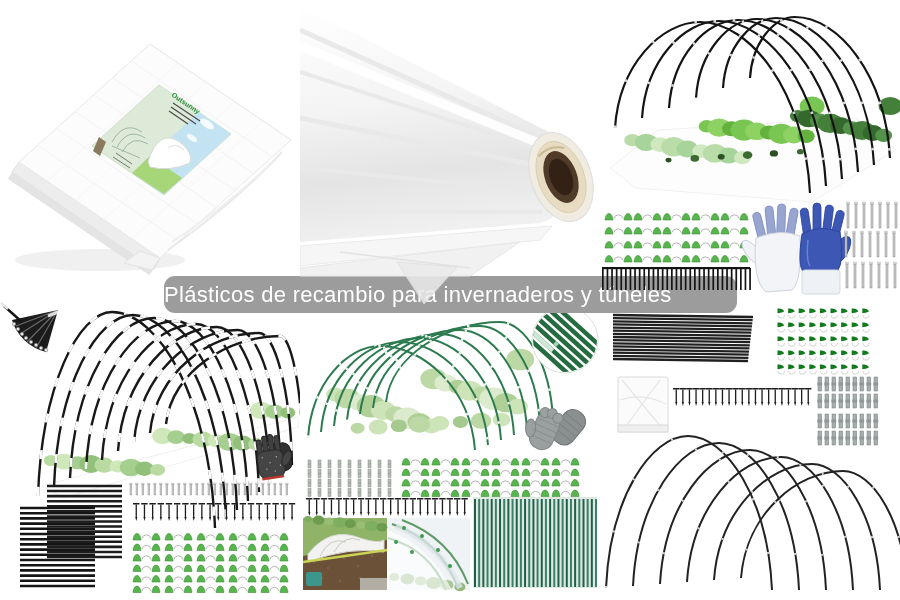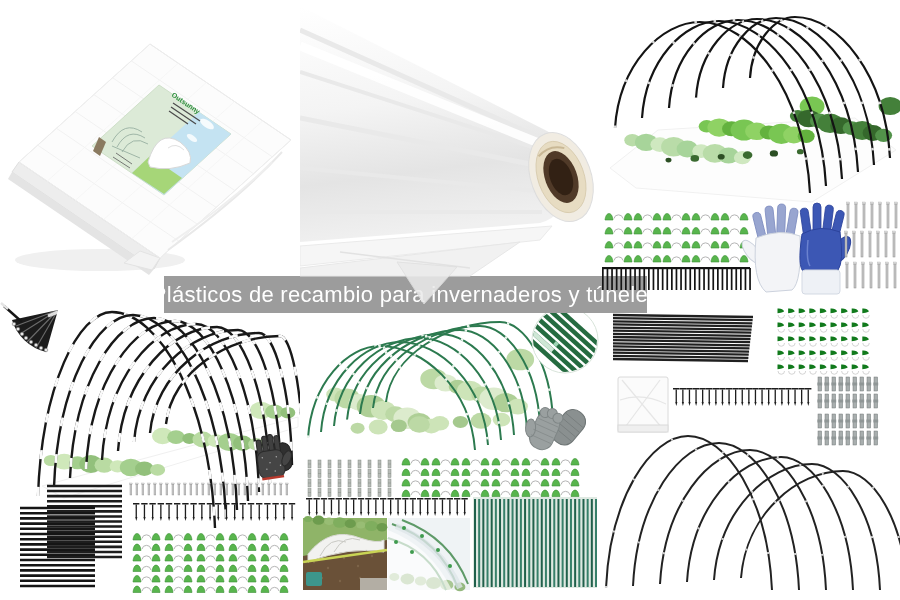--- a/index.html
+++ b/index.html
@@ -2,22 +2,22 @@
 <html><head>
 <meta charset="utf-8">
 <style>
   html,body{margin:0;padding:0;background:#fff;}
   .stage{position:relative;width:900px;height:600px;background:#ffffff;overflow:hidden;
          font-family:"Liberation Sans",sans-serif;}
   .cell{position:absolute;width:300px;height:300px;}
   .row1{z-index:3;} .row2{z-index:1;}
   #c1{left:0;top:0;} #c2{left:300px;top:0;} #c3{left:600px;top:0;}
   #c4{left:0;top:300px;} #c5{left:300px;top:300px;} #c6{left:600px;top:300px;}
-  .banner{position:absolute;left:164px;top:276px;width:483px;height:37px;z-index:2;
-          display:flex;align-items:center;justify-content:center;}
+  .banner{position:absolute;left:164px;top:276px;width:573px;height:37px;z-index:2;
+          display:flex;align-items:center;justify-content:flex-start;border-radius:11px;}
   .banner span{font-size:22px;letter-spacing:.3px;white-space:nowrap;}
   .overlay{position:absolute;left:0;top:0;width:900px;height:600px;z-index:4;pointer-events:none;}
   svg{display:block;}
 </style>
 </head>
 <body>
 
 <div class="stage">
 
 <svg width="0" height="0" style="position:absolute" aria-hidden="true">

